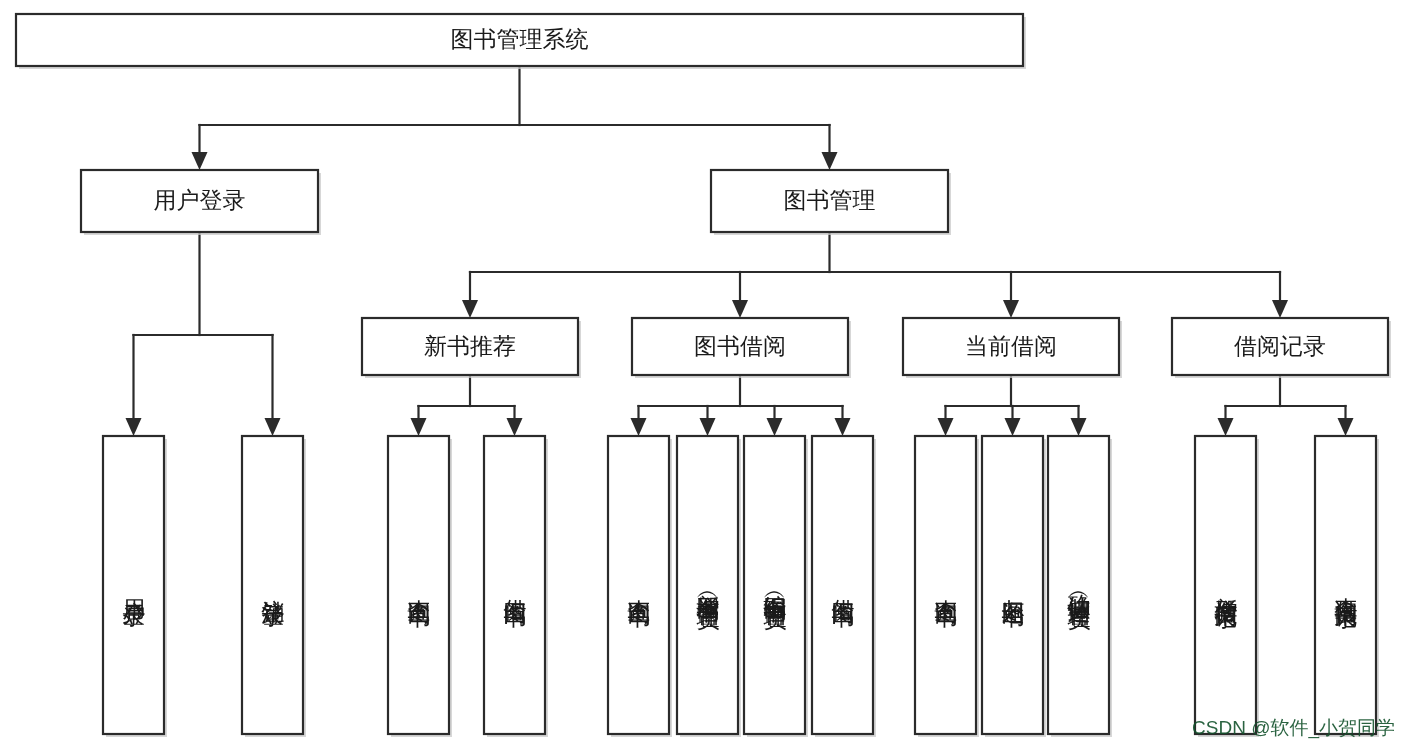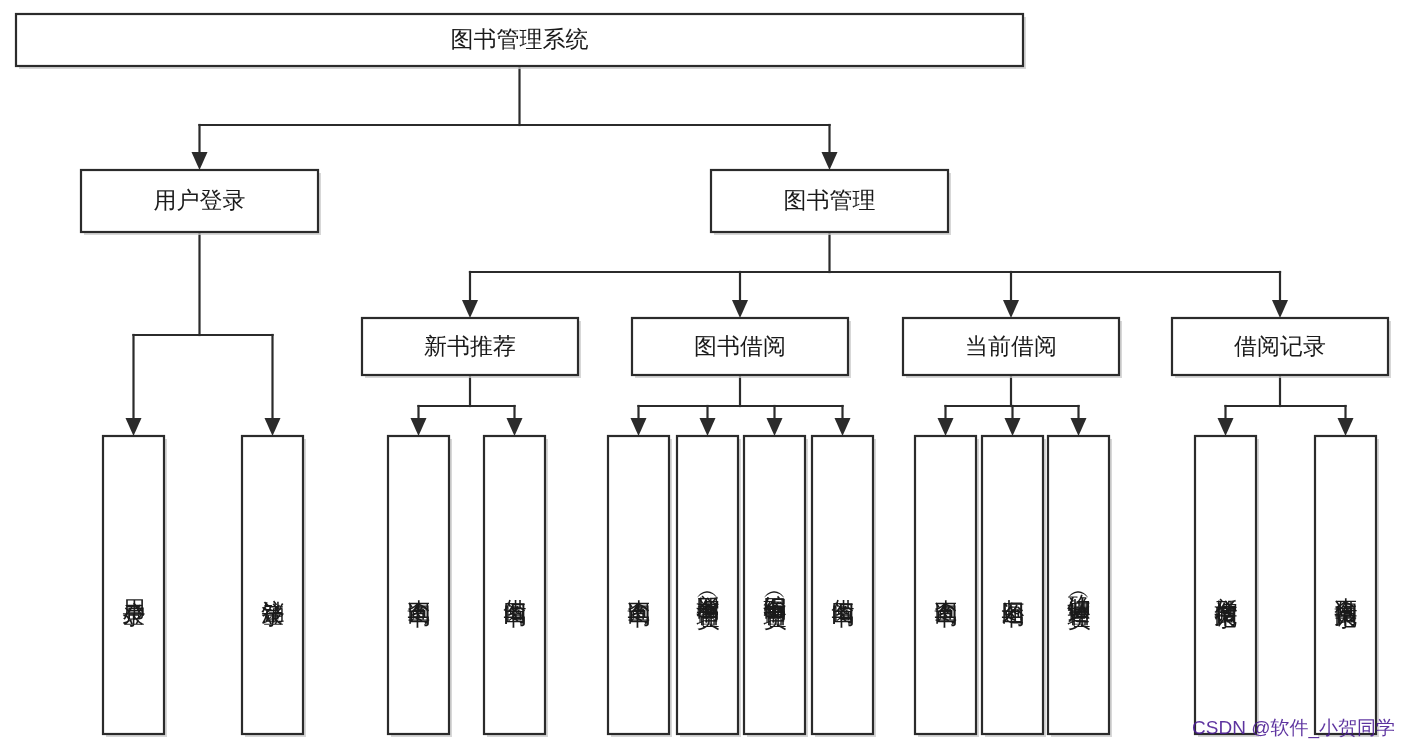--- a/index.html
+++ b/index.html
@@ -65,21 +65,21 @@
     align-items: center;
     justify-content: center;
     pointer-events: none;
   }
   .watermark {
     position: absolute;
     right: 10px;
     bottom: 6px;
     font-family: "Liberation Sans", "DejaVu Sans", sans-serif;
     font-size: 19px;
-    color: #4c1d95;
+    color: #14532d;
     white-space: nowrap;
     opacity: 0.9;
   }
 </style>
 </head>
 <body>
 
 <div id="diagram-root">
   <svg id="flow" viewBox="0 0 1405 747">
     <g id="connectors-layer">

